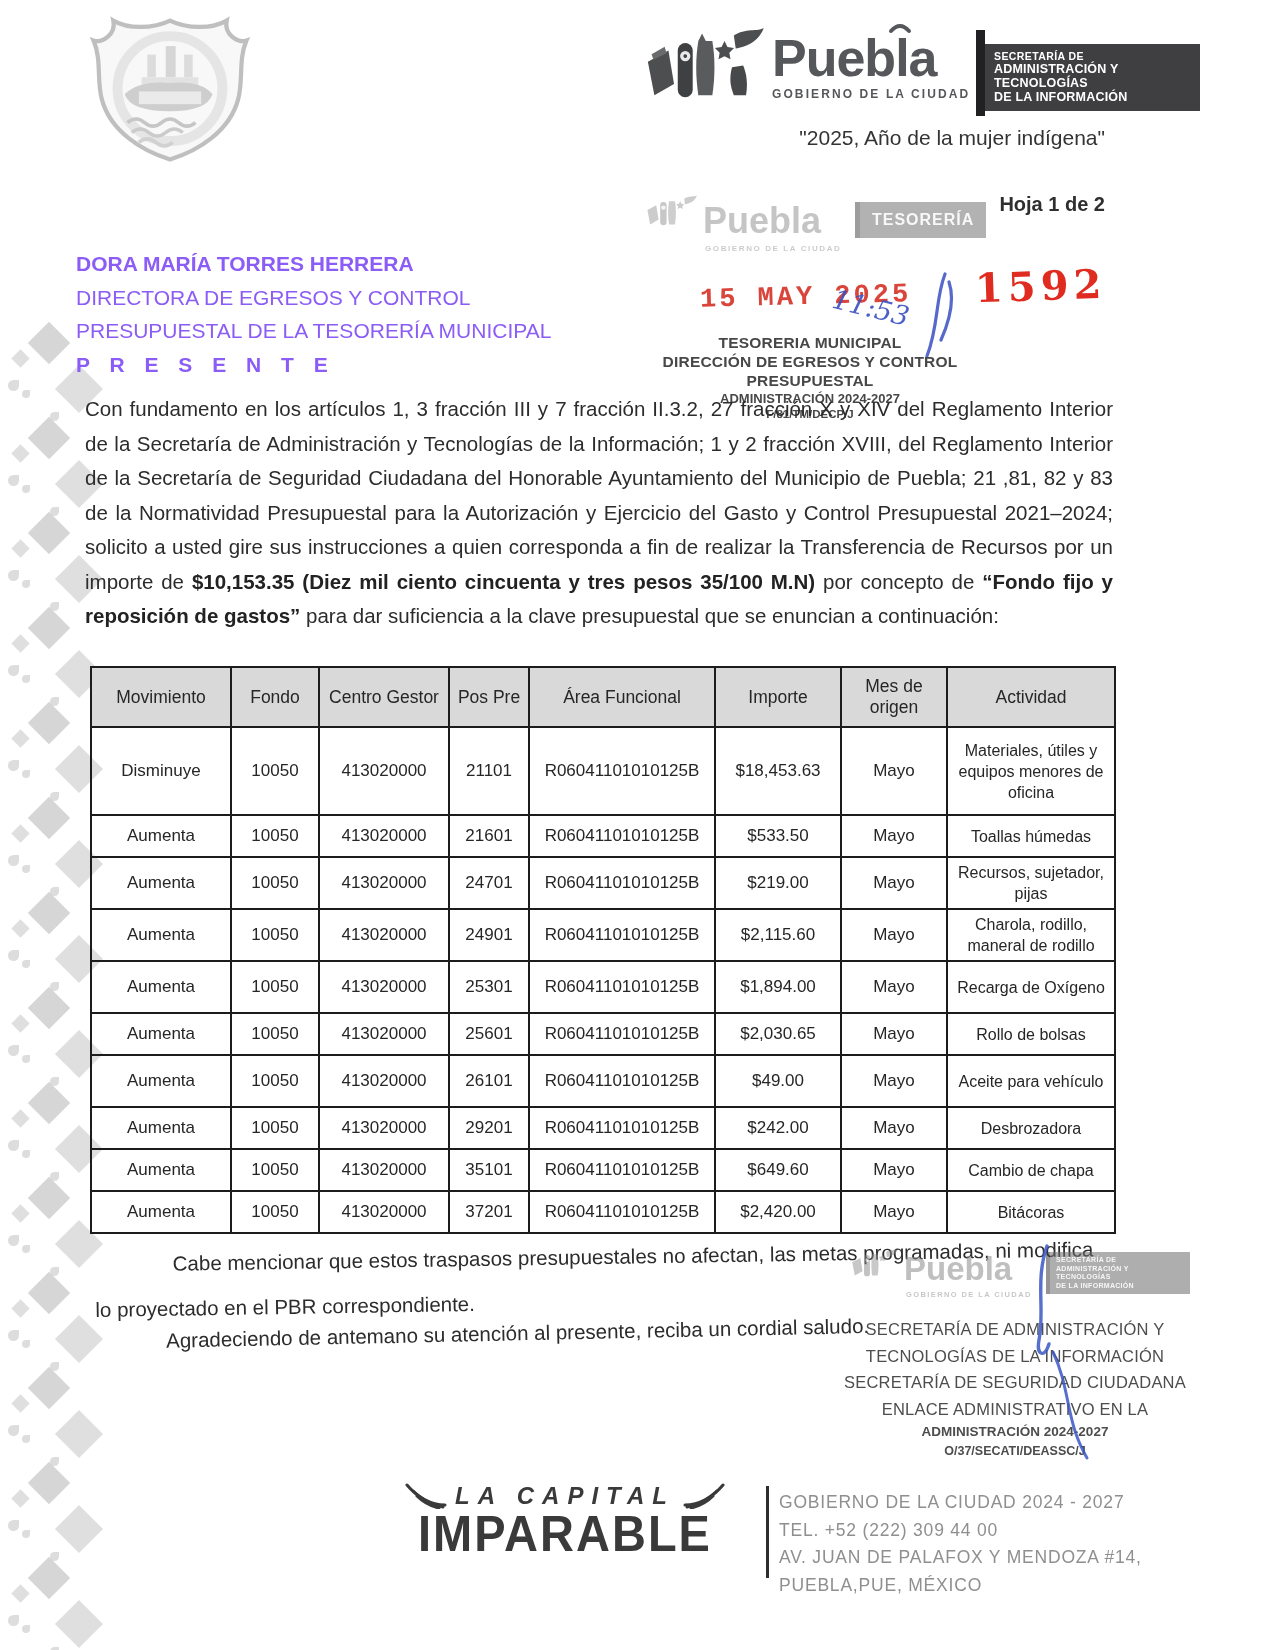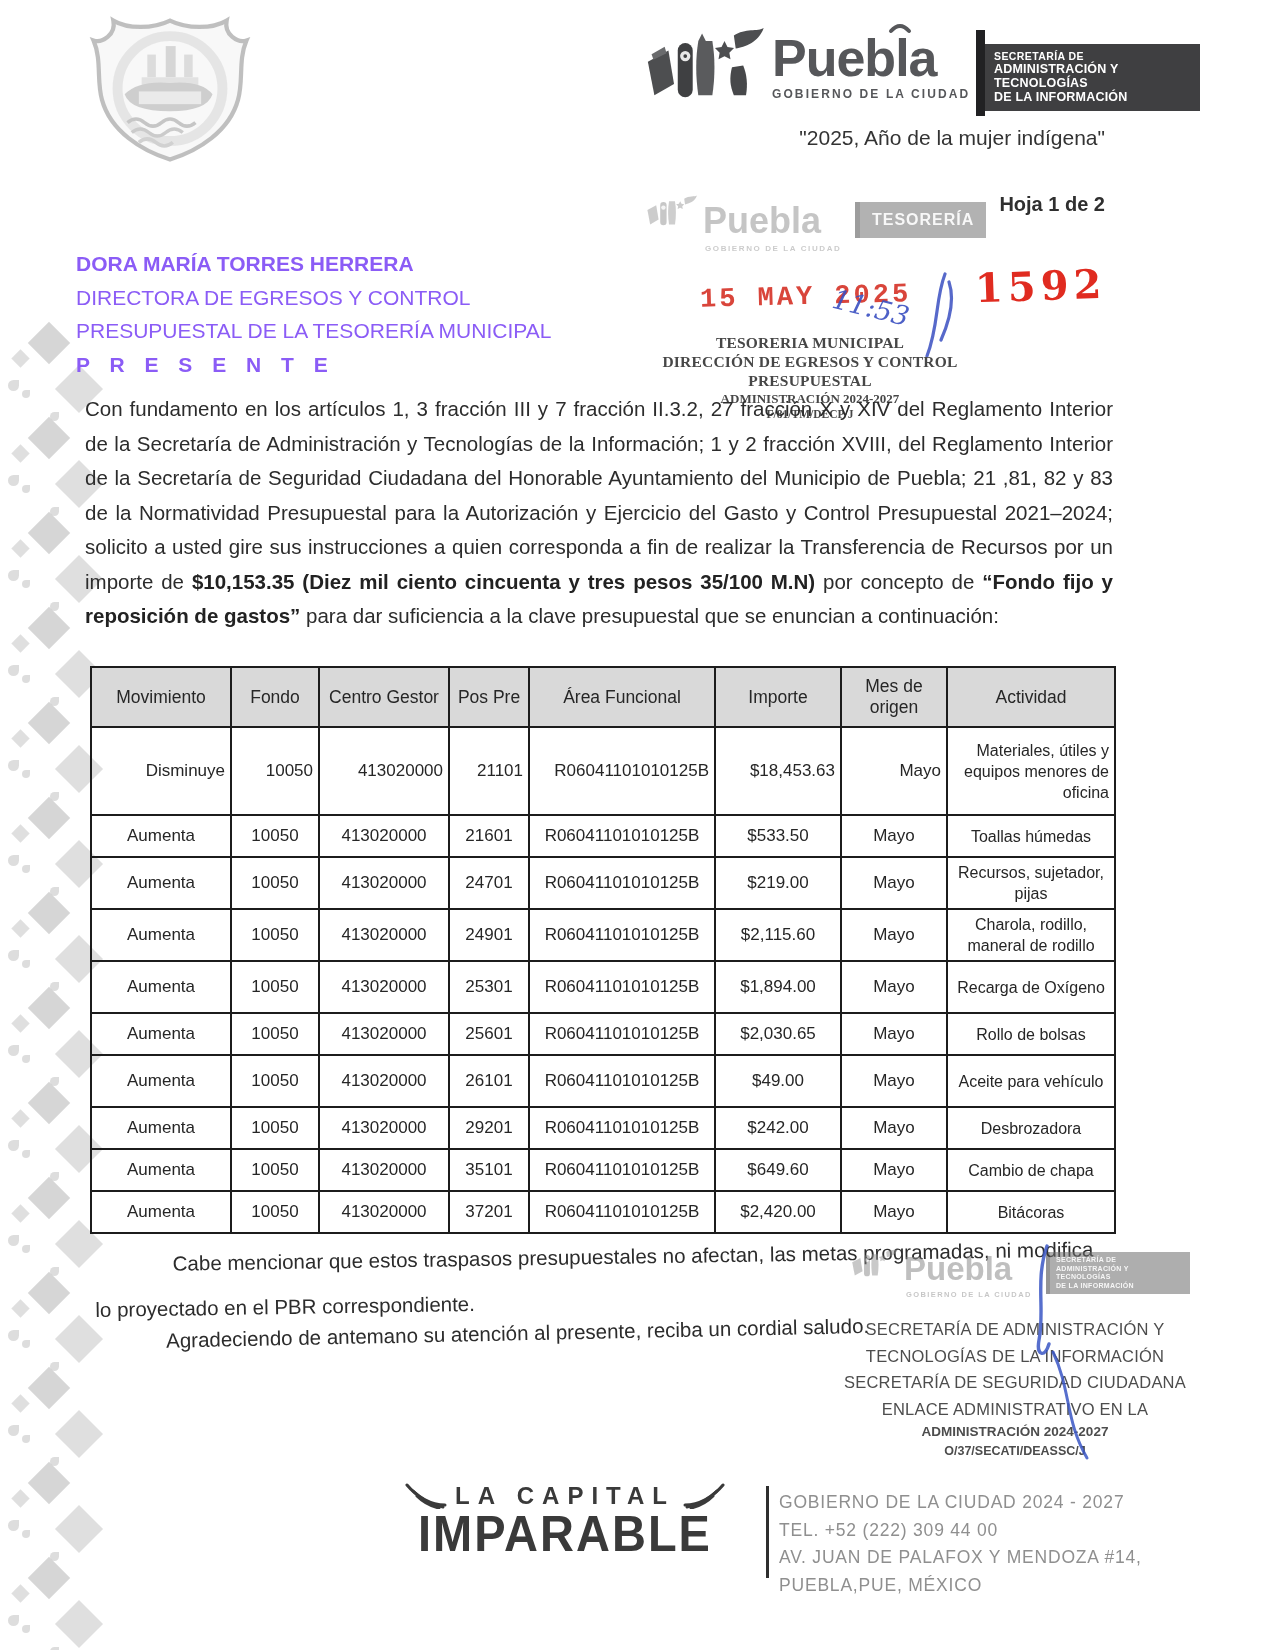--- a/index.html
+++ b/index.html
@@ -38,21 +38,21 @@
   .stamp2 .sub{position:absolute;left:60px;top:50px;font-size:8px;font-weight:700;letter-spacing:1.6px;color:#999;}
   .stamp2 .box{position:absolute;left:210px;top:8px;background:#676767;color:#f2f2f2;
                font-size:16px;font-weight:800;letter-spacing:1px;padding:9px 12px;border-left:5px solid #3d3d3d;}
   .red-date{position:absolute;left:700px;top:282px;font-family:"Liberation Mono",monospace;
             font-size:27px;font-weight:700;letter-spacing:3px;color:#d6362b;transform:rotate(-1.5deg);opacity:.92;}
   .blue-time{position:absolute;left:832px;top:292px;transform:rotate(14deg);
              font-family:"DejaVu Serif",serif;font-style:italic;font-size:27px;color:#3a4fc1;opacity:.9;}
   .blue-time-stroke{position:absolute;left:905px;top:270px;opacity:.85;}
   .folio{position:absolute;left:975px;top:262px;font-family:"DejaVu Serif",serif;
          font-size:40px;font-weight:700;letter-spacing:5px;color:#e02b20;transform:rotate(-2deg);}
-  .stamp2-cap{position:absolute;left:640px;top:333px;width:340px;text-align:center;color:#474747;font-family:Liberation Serif, serif;}
+  .stamp2-cap{position:absolute;left:640px;top:333px;width:340px;text-align:center;color:#474747;}
   .stamp2-cap .a{font-size:15.5px;font-weight:700;line-height:19px;letter-spacing:.2px;}
   .stamp2-cap .b{font-size:13px;font-weight:700;line-height:17px;}
   .stamp2-cap .c{font-size:11.5px;font-weight:600;line-height:15px;}
 
   
   .recipient{position:absolute;left:76px;top:247px;font-size:21px;line-height:33.5px;color:#8b5cf6;}
   .recipient .nm{font-weight:700;}
   .recipient .tt{font-weight:500;}
   .recipient .pr{font-weight:600;letter-spacing:7px;}
 
@@ -67,41 +67,41 @@
 
   
   .tblwrap{position:absolute;left:90px;top:666px;width:1024px;}
   table.budget{border-collapse:collapse;width:100%;table-layout:fixed;
                font-size:17px;color:#262626;}
   table.budget th,table.budget td{border:2px solid #1c1c1c;text-align:center;vertical-align:middle;padding:2px 5px;}
   table.budget th{background:#d9d9d9;font-weight:500;font-size:17.5px;height:54px;}
   table.budget td{font-weight:400;}
   tr.h1 td{height:36px;}
   tr.h2 td{height:46px;}
-  tr.h3 td{height:82px;text-align:right;}
+  tr.h3 td{height:82px;}
   td.act{font-size:16px;line-height:21px;}
   col.c0{width:140px}col.c1{width:88px}col.c2{width:130px}col.c3{width:80px}
   col.c4{width:186px}col.c5{width:126px}col.c6{width:106px}col.c7{width:168px}
 
   
   .stamp3{position:absolute;left:850px;top:1248px;width:340px;height:80px;opacity:.55;}
   .stamp3 .word{position:absolute;left:54px;top:2px;font-size:33px;font-weight:700;color:#8c8c8c;}
   .stamp3 .sub{position:absolute;left:56px;top:42px;font-size:7.5px;font-weight:700;letter-spacing:1.4px;color:#999;}
   .stamp3 .box{position:absolute;left:196px;top:4px;background:#6d6d6d;color:#f0f0f0;
                padding:4px 6px;border-left:4px solid #3d3d3d;line-height:8.5px;}
   .stamp3 .box div{font-size:7px;font-weight:700;letter-spacing:.3px;}
   .stamp4-cap{position:absolute;left:835px;top:1316px;width:360px;text-align:center;color:#4d4d4d;}
   .stamp4-cap .a{font-size:16.5px;font-weight:500;line-height:26.5px;letter-spacing:.2px;}
   .stamp4-cap .b{font-size:13.5px;font-weight:700;line-height:20px;}
   .stamp4-cap .c{font-size:12.5px;font-weight:600;line-height:18px;}
   .ink{position:absolute;left:995px;top:1240px;opacity:.85;}
 
   
   .f-logo{position:absolute;left:400px;top:1482px;width:330px;text-align:center;color:#3a3a3a;}
-  .f-logo .row1{display:flex;align-items:center;justify-content:center;gap:8px;}
+  .f-logo .row1{display:flex;align-items:center;justify-content:center;gap:8px;font-style:italic;}
   .f-logo .top{font-size:24px;font-weight:900;letter-spacing:8px;white-space:nowrap;}
   .f-logo .bot{font-size:47px;font-weight:900;letter-spacing:2px;line-height:48px;transform:scaleY(1.05);}
   .f-div{position:absolute;left:766px;top:1486px;width:3px;height:92px;background:#2e2e2e;}
   .f-addr{position:absolute;left:779px;top:1489px;font-size:17.5px;font-weight:500;
           color:#8f8f8f;letter-spacing:.8px;line-height:27.5px;}
 </style>
 </head>
 <body>
 
 <div class="page">

